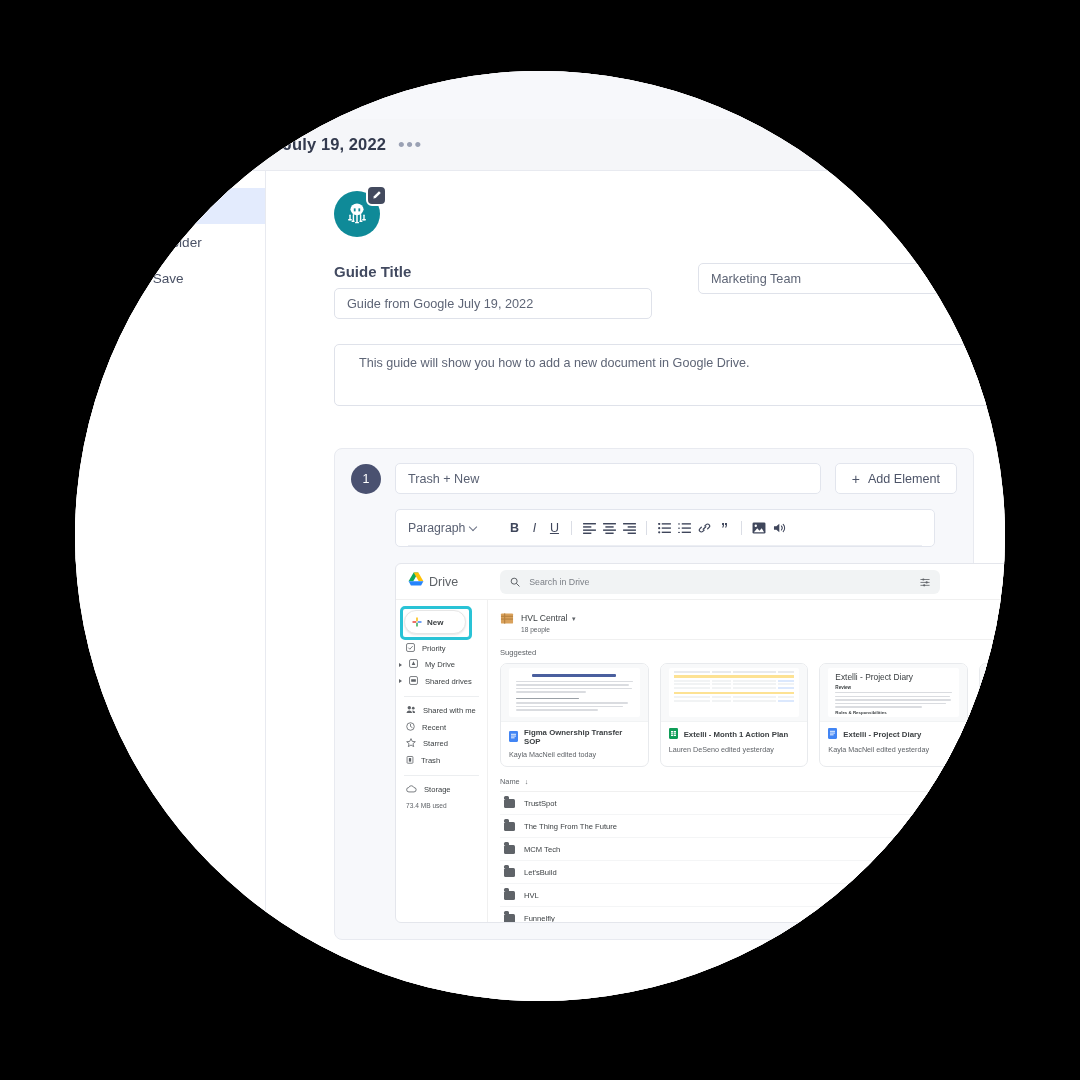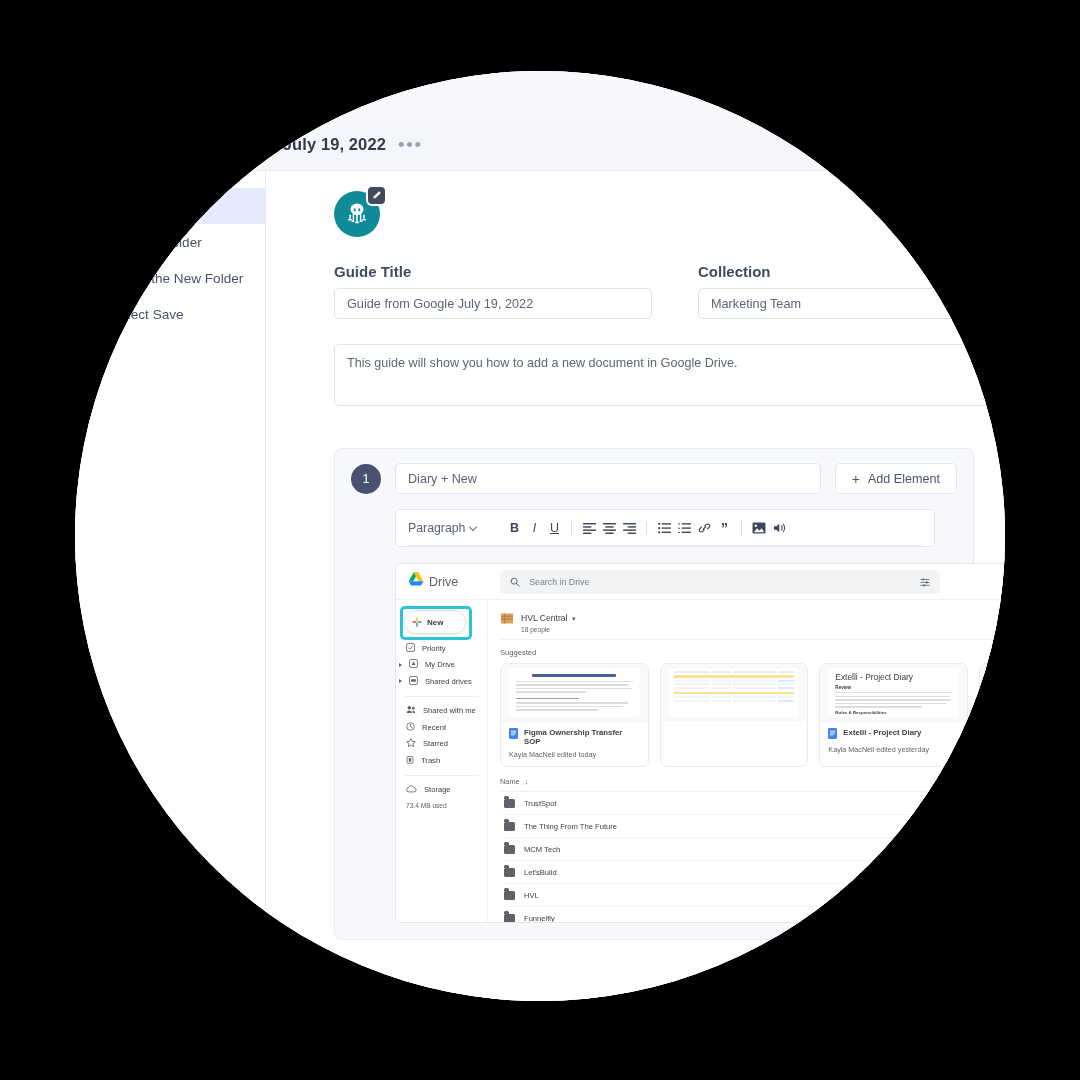--- a/index.html
+++ b/index.html
@@ -115,21 +115,21 @@
   .text-input {
     height: 31px; border: 1px solid #dfe2ea; border-radius: 5px;
     background: #fff;
     display:flex; align-items:center; padding: 0 12px;
     font-size: 12.7px; color: #5e6576;
     cursor: text;
   }
   .desc-block { margin-left: 38px; margin-top: 25px; width: 722px; }
   .desc-box {
     height: 62px; border: 1px solid #dfe2ea; border-radius: 5px;
-    background: #fff; padding: 11px 12px;
+    background: #fff; padding: 11px 24px;
     font-size: 12.6px; color: #5e6576;
     cursor: text;
   }
 
   
   .step-card {
     margin-left: 38px; margin-top: 42px;
     width: 640px;
     background: #f7f8fb;
     border: 1px solid #e8eaf0;
@@ -220,21 +220,21 @@
   .dr-content { flex:1; padding: 7px 0 0 12px; overflow:hidden;}
   .dr-loc { display:flex; align-items:center; gap:7px; padding-bottom:6px; border-bottom:1px solid #f0f0f0; margin-right: 12px;}
   .dr-loc-name { font-size:8.6px; color:#3c4043;}
   .dr-loc-sub { font-size:6.6px; color:#5f6368; margin-top:1px;}
   .dr-suggested { font-size:7.6px; color:#5f6368; margin: 8px 0 6px 0;}
   .dr-cards { display:flex; gap:11px;}
   .dr-card { width:175px; border:1px solid #e8eaed; border-radius:7px; overflow:hidden; background:#fff; cursor:pointer;}
   .dr-card-thumb { height:57px; background:#f8f9fa; padding:4px 8px; overflow:hidden;}
   .dr-card-page { background:#fff; height:100%; border-radius:2px; padding:4px 7px; overflow:hidden;}
   .dr-card-foot { padding:6px 8px 7px 8px; border-top:1px solid #f1f3f4;}
-  .dr-card-name { display:flex; align-items:flex-start; gap:6px; font-size:7.8px; color:#3c4043; font-weight:700;}
+  .dr-card-name { display:flex; align-items:center; gap:6px; font-size:7.8px; color:#3c4043; font-weight:700;}
   .dr-card-meta { font-size:7.2px; color:#5f6368; margin-top:4px;}
 
   .dr-table { margin-top:10px; margin-right:12px;}
   .dr-th { display:flex; font-size:7.4px; color:#5f6368; padding-bottom:5px; border-bottom:1px solid #f0f0f0; align-items:center;}
   .dr-th .c1 { flex:1; display:flex; align-items:center; gap:5px;}
   .dr-tr { display:flex; align-items:center; height:23px; border-bottom:1px solid #f4f5f6; font-size:7.6px; color:#3c4043; cursor:pointer;}
   .dr-tr .c1 { flex:1; display:flex; align-items:center; gap:9px; padding-left:4px;}
   .dr-tr .c2 { width:120px; color:#5f6368;}
   .folder-ico { width:11px; height:9px; background:#5f6368; border-radius:1.5px; position:relative;}
   .folder-ico:before { content:""; position:absolute; left:0; top:-2.5px; width:5px; height:2.5px; background:#5f6368; border-radius:1.5px 1.5px 0 0;}
@@ -258,23 +258,20 @@
       </div>
 
       <div class="body-wrap">
 
         <div class="leftnav">
           <div class="nav-item active">
             <span>1. Click + New</span>
           </div>
           <div class="nav-item">
             <span>2. Click on Folder</span>
-          </div>
-          <div class="nav-item">
-            <span>3. Name the New Folder</span>
           </div>
           <div class="nav-item">
             <span>4. Select Save</span>
           </div>
         </div>
 
         <div class="main">
 
           <div class="row-top">
             <div class="avatar-wrap">
@@ -305,33 +302,32 @@
             </div>
 
           </div>
 
           <div class="field-row">
             <div class="field-col-title">
               <div class="field-label">Guide Title</div>
               <div class="text-input">Guide from Google July 19, 2022</div>
             </div>
             <div class="field-col-coll">
-              <div class="field-label">Collection</div>
               <div class="text-input">Marketing Team</div>
             </div>
           </div>
 
           <div class="desc-block">
             <div class="desc-box">This guide will show you how to add a new document in Google Drive.</div>
           </div>
 
           <div class="step-card">
             <div class="step-head">
               <div class="step-num">1</div>
-              <div class="step-title-input">Diary + New</div>
+              <div class="step-title-input">Trash + New</div>
               <div class="add-element-btn">
                 <span class="plus-ico">+</span>
                 <span>Add Element</span>
               </div>
             </div>
 
             <div class="editor">
               <div class="editor-toolbar">
                 <div class="para-sel">
                   <span>Paragraph</span>
@@ -640,20 +636,37 @@
                               <div style="flex:1;height:2px;background:#f1f3f4;"></div>
                             </div>
                           <div style="display:flex;gap:2px;">
                               <div style="flex:2.2;height:2px;background:#f1f3f4;"></div>
                               <div style="flex:1.2;height:2px;background:#f1f3f4;"></div>
                               <div style="flex:2.6;height:2px;background:#f1f3f4;"></div>
                               <div style="flex:1;height:2px;background:#dbe8fd;"></div>
                             </div>
                         </div>
                       </div>
+                      <div class="dr-card-foot">
+                        <div class="dr-card-name">
+                          <span><svg width="9" height="11" viewBox="0 0 10 12">
+                                <rect width="10" height="12" rx="1.2" fill="#0f9d58"></rect>
+                                <g fill="#fff">
+                                  <rect x="2.2" y="3.2" width="5.6" height="5.6"></rect>
+                                </g>
+                                <g stroke="#0f9d58" stroke-width="0.7">
+                                  <path d="M5 3.2v5.6"></path>
+                                  <path d="M2.2 5.2h5.6"></path>
+                                  <path d="M2.2 7h5.6"></path>
+                                </g>
+                              </svg></span>
+                          <span>Extelli - Month 1 Action Plan</span>
+                        </div>
+                        <div class="dr-card-meta">Lauren DeSeno edited yesterday</div>
+                      </div>
                     </div>
 
                     <div class="dr-card">
                       <div class="dr-card-thumb">
                         <div class="dr-card-page">
                           <div style="font-size:8.4px;color:#3c4043;margin-bottom:3px;">Extelli - Project Diary</div>
                           <div style="font-size:4.6px;font-weight:700;color:#3c4043;margin-bottom:2px;">Review</div>
                           <div class="mini-line" style="width:100%"></div>
                             <div class="mini-line" style="width:98%"></div>
                           <div class="mini-line" style="width:99%"></div>

